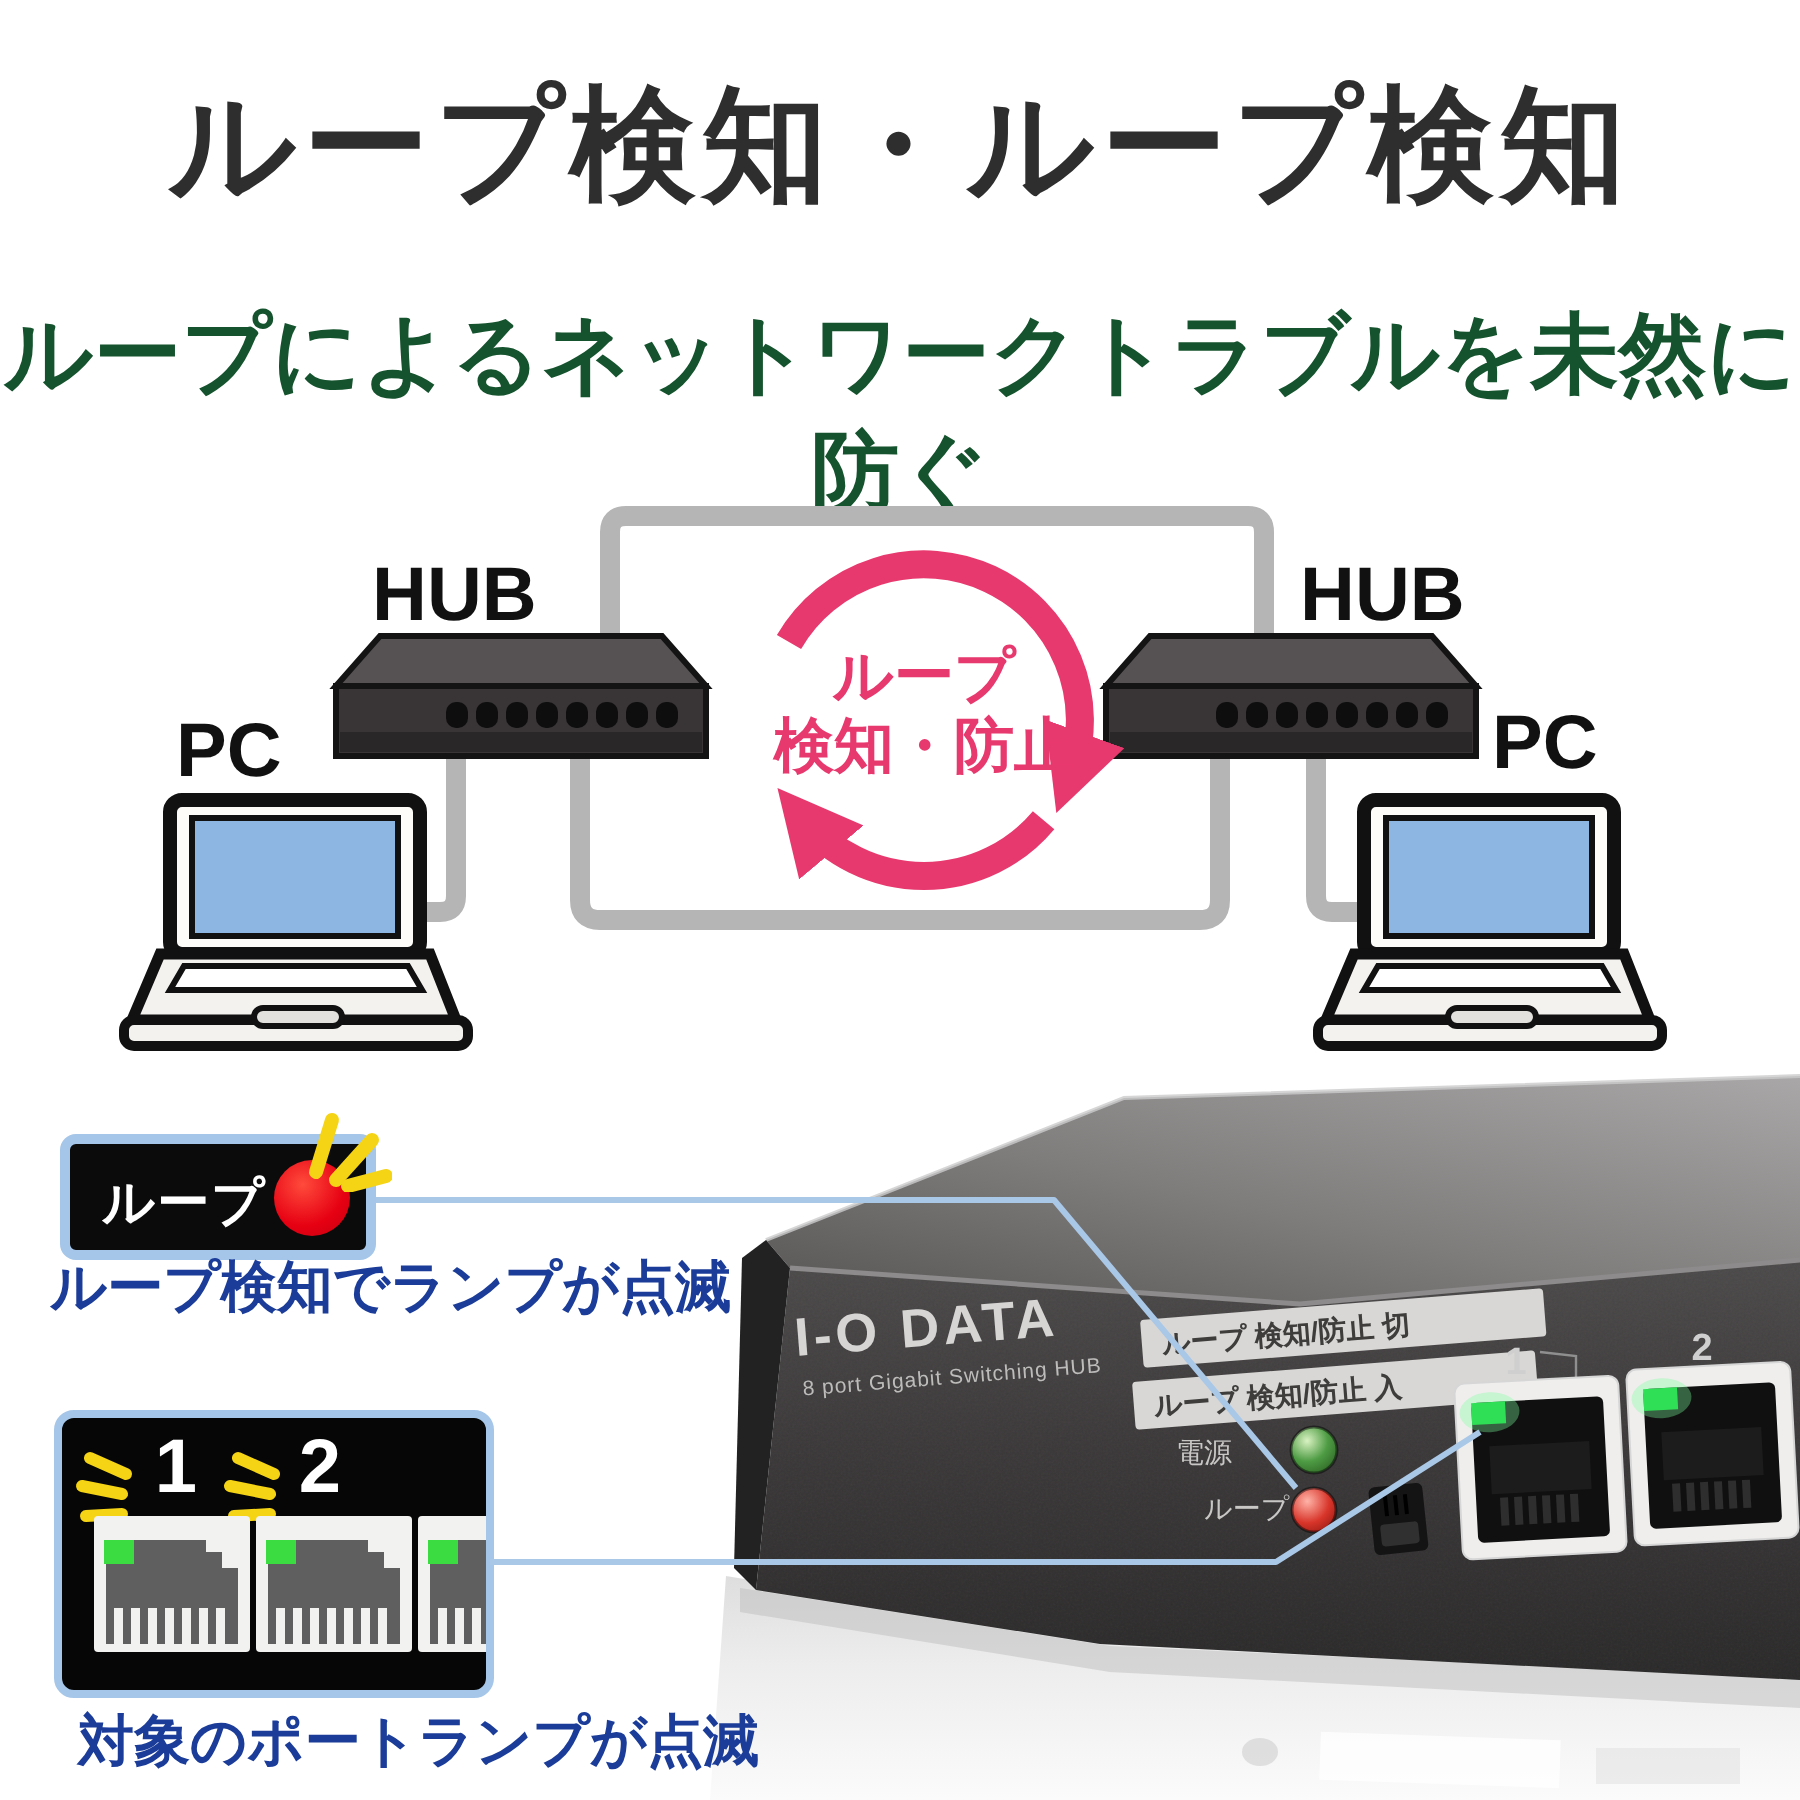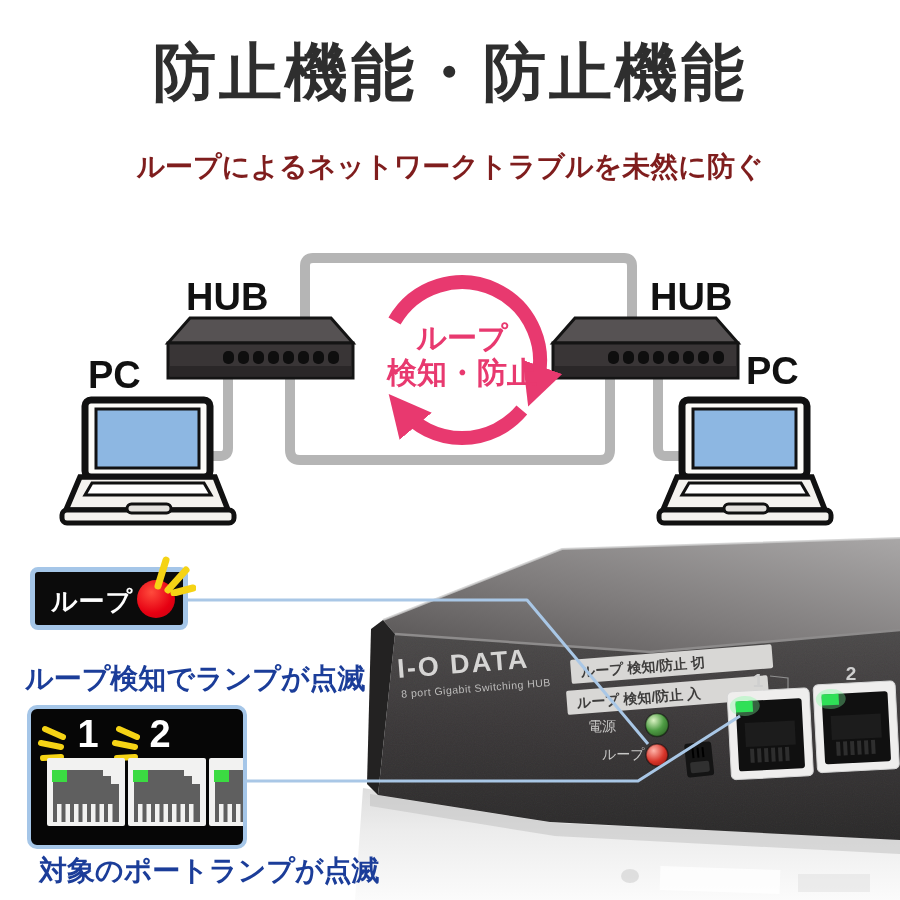--- a/index.html
+++ b/index.html
@@ -8,62 +8,62 @@
     background:#ffffff;
     font-family:"Liberation Sans", sans-serif;
   }
   .abs{position:absolute;}
   #title{
     top:30px;left:0;width:900px;text-align:center;
     font-size:63px;font-weight:900;color:#2e2e2e;letter-spacing:3px;
   }
   #subtitle{
     top:148px;left:0;width:900px;text-align:center;
-    font-size:28px;font-weight:900;color:#7f1d1d;letter-spacing:0px;
+    font-size:44px;font-weight:900;color:#14532d;letter-spacing:0px;
   }
   #diagram-svg{top:220px;left:0;}
   #product-svg{top:530px;left:300px;}
   #callout-svg{top:0;left:0;pointer-events:none;z-index:40;}
 
   
   #loop-lamp-panel{
     left:30px;top:567px;width:148px;height:53px;
     background:#0b0b0b;border:5px solid #a5c6e8;border-radius:8px;
     z-index:10;
   }
   #loop-lamp-label{
     position:absolute;left:16px;top:12px;color:#ffffff;
     font-size:26px;font-weight:bold;letter-spacing:1px;
   }
   #loop-lamp-led{
     position:absolute;left:102px;top:8px;width:38px;height:38px;border-radius:50%;
     background:radial-gradient(circle at 38% 32%, #ff4b3c 0%, #e60012 60%, #c30010 100%);
   }
-  #caption-1{left:25px;top:660px;font-size:28px;font-weight:900;color:#1b3d99;z-index:10;}
+  #caption-1{left:25px;top:625px;font-size:28px;font-weight:900;color:#1b3d99;z-index:10;}
 
   
   #port-panel{
     left:27px;top:705px;width:212px;height:136px;
     background:#060606;border:4px solid #a5c6e8;border-radius:10px;
     overflow:hidden;z-index:10;
   }
   .port-num{
     position:absolute;top:4px;width:30px;text-align:center;
     color:#ffffff;font-size:38px;font-weight:bold;
   }
   #port-num-1{left:42px;}
   #port-num-2{left:114px;}
   .port-graphic{position:absolute;top:49px;}
   #port-g1{left:16px;} #port-g2{left:97px;} #port-g3{left:178px;}
   #caption-2{left:25px;top:852px;font-size:28px;font-weight:900;color:#1b3d99;z-index:10;margin-left:14px;}
 </style>
 </head>
 <body>
 
-<div id="title" class="abs">防止機能・防止機能</div>
+<div id="title" class="abs">ループ検知・ループ検知</div>
 <div id="subtitle" class="abs">ループによるネットワークトラブルを未然に防ぐ</div>
 
 <svg id="diagram-svg" class="abs" width="900" height="320" viewBox="0 0 900 320">
   <defs>
     <marker id="arrowhead" viewBox="0 0 10 10" refX="5" refY="5" markerWidth="3" markerHeight="3" orient="auto-start-reverse" markerUnits="strokeWidth">
       <path d="M0,0 L10,5 L0,10 z" fill="#e8396f"></path>
     </marker>
     <g id="hub-shape">
       <polygon points="0,25 22,0 163,0 185,25" fill="#565253" stroke="#141414" stroke-width="3"></polygon>
       <rect x="0" y="25" width="185" height="35" fill="#393536" stroke="#141414" stroke-width="3"></rect>

